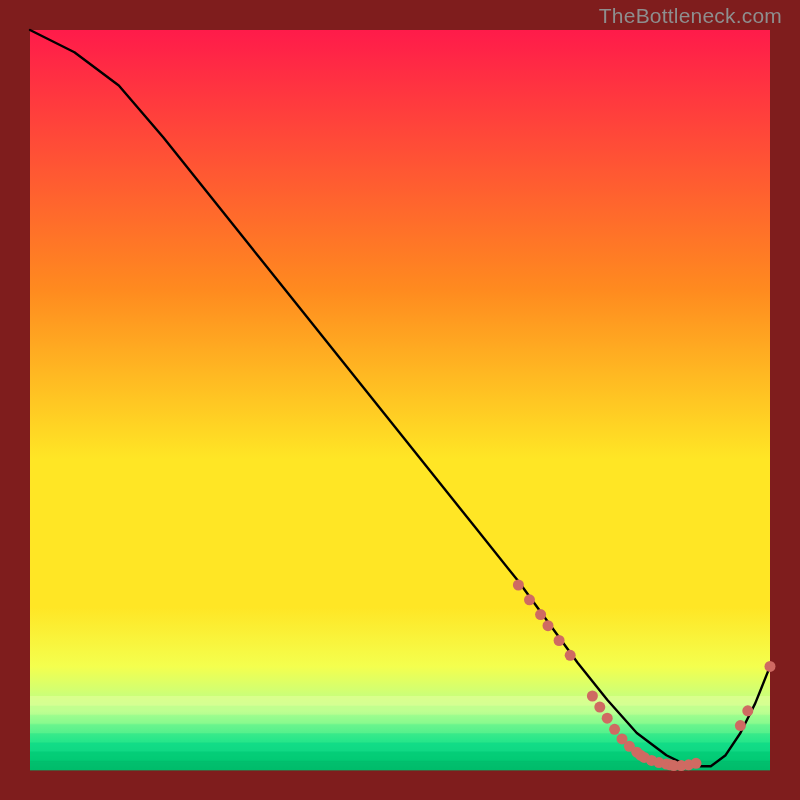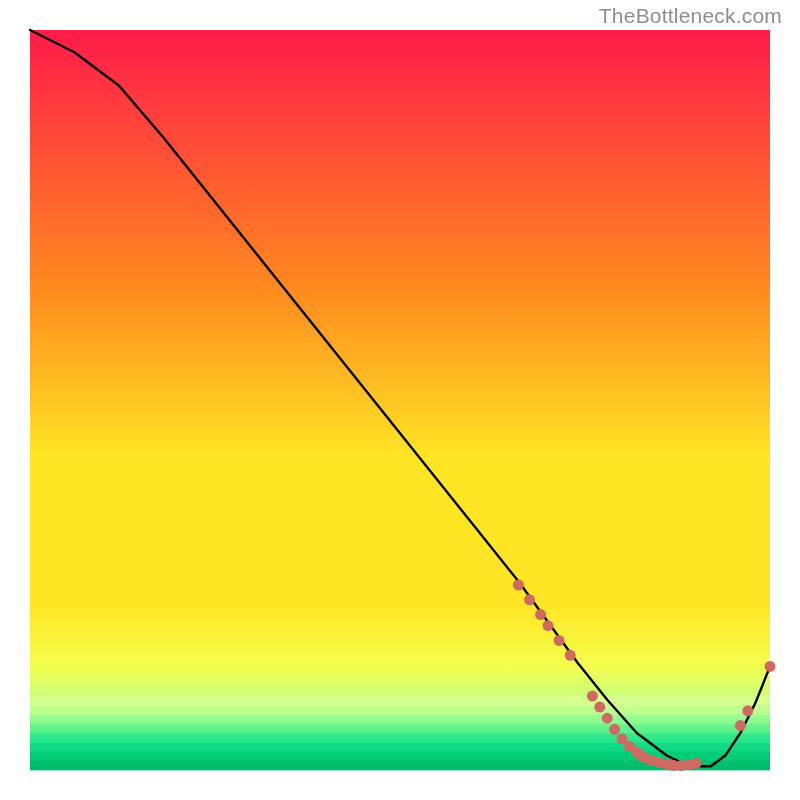--- a/index.html
+++ b/index.html
@@ -7,21 +7,21 @@
     padding: 0;
     width: 800px;
     height: 800px;
     background: #000;
     overflow: hidden;
   }
   .stage {
     position: relative;
     width: 800px;
     height: 800px;
-    background: #ffffff;
+    background: #7f1d1d;
   }
   svg {
     position: absolute;
     left: 0;
     top: 0;
     display: block;
   }
   .watermark {
     position: absolute;
     top: 4px;

